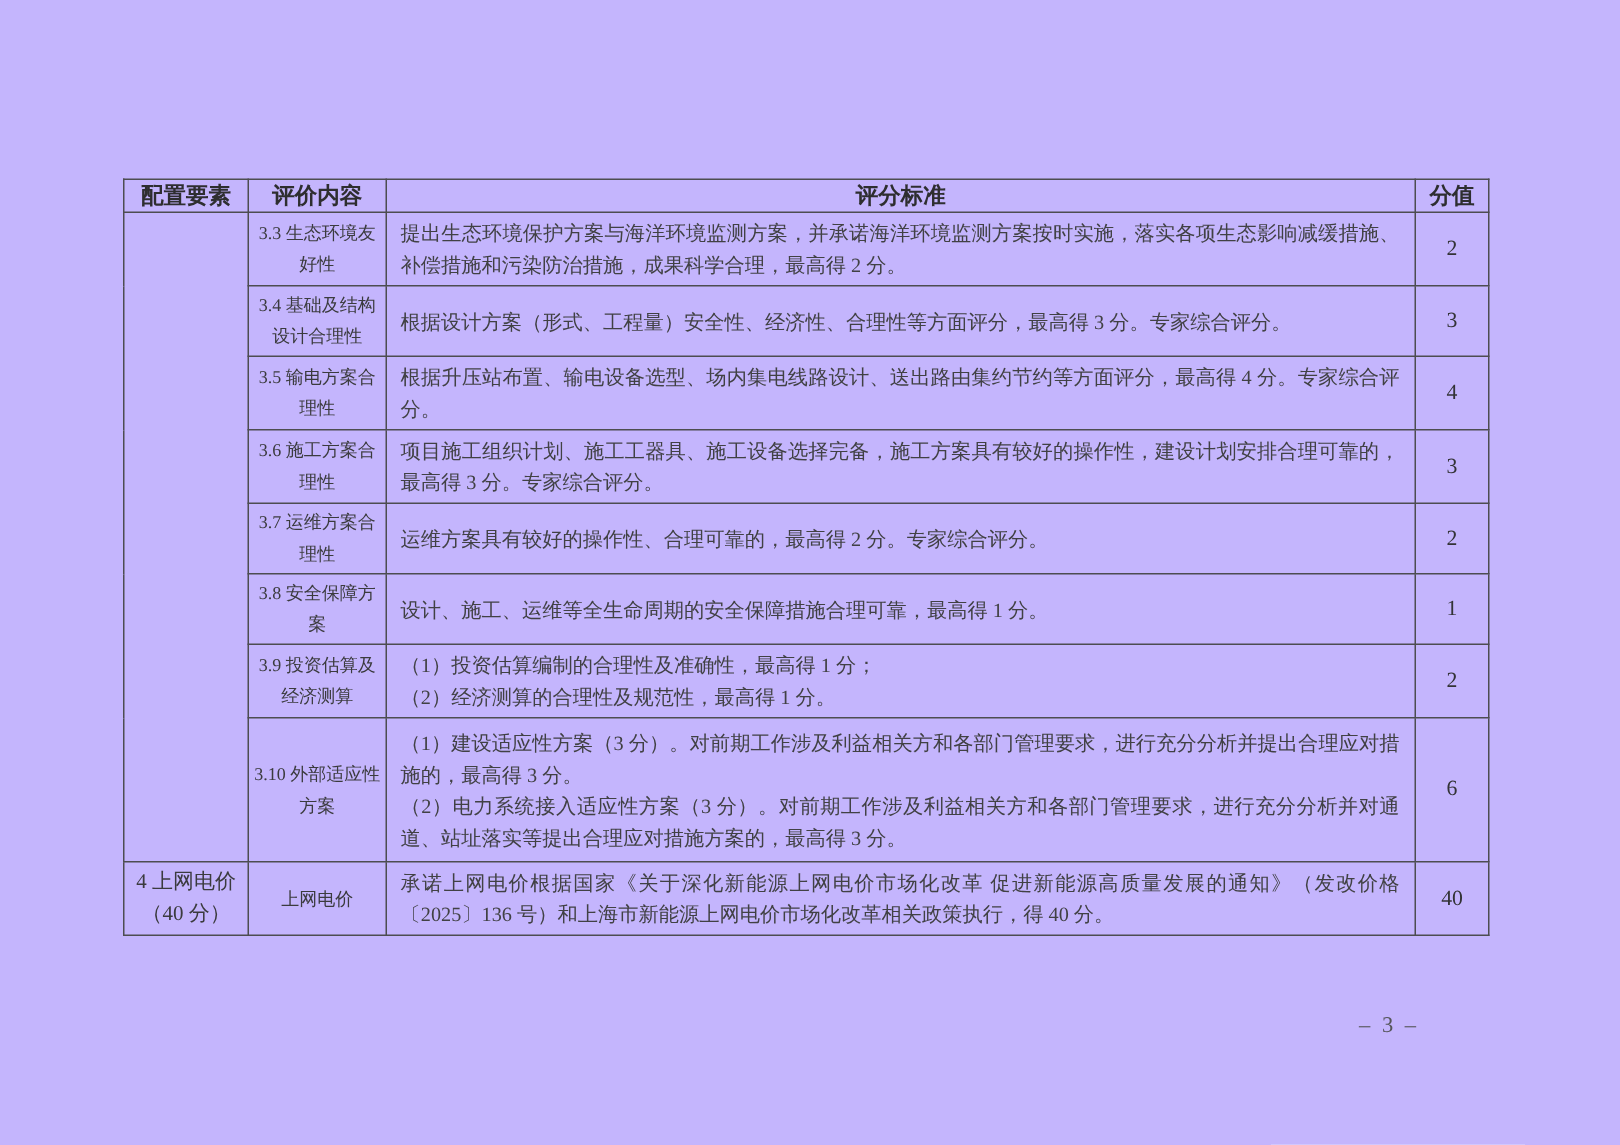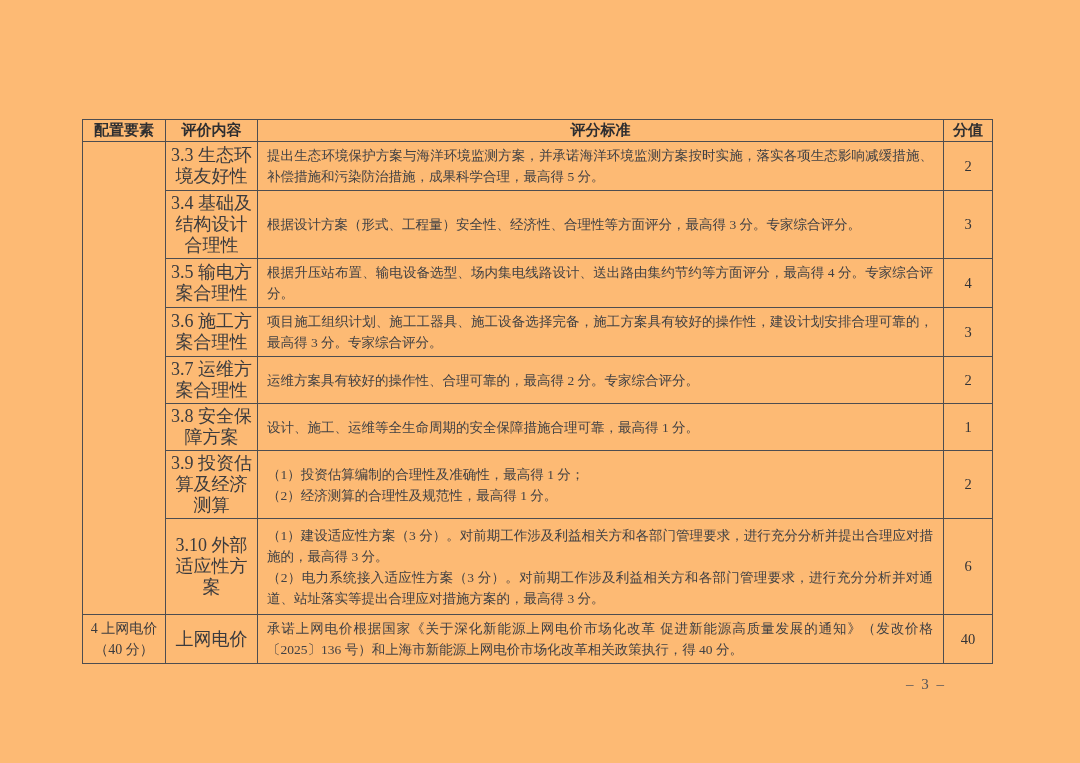--- a/index.html
+++ b/index.html
@@ -11,21 +11,21 @@
     height: 763px;
     background: #fdfdfc;
     position: relative;
     font-family: "Liberation Serif", "DejaVu Serif", serif;
     color: #414144;
     overflow: hidden;
   }
   .sheet {
     position: absolute;
     inset: 0;
-    background: #fdba74;
+    background: #c4b5fd;
     font-family: Liberation Serif, serif;
   }
   .score-table {
     position: absolute;
     left: 82px;
     top: 119px;
     width: 910px;
     border-collapse: collapse;
     table-layout: fixed;
   }
@@ -60,21 +60,21 @@
 
   td.element-cell {
     text-align: center;
     font-size: 14px;
     line-height: 21px;
     padding: 2px 3px;
     color: #3b3b3e;
   }
   td.content-cell {
     text-align: center;
-    font-size: 18px;
+    font-size: 12px;
     line-height: 21px;
     padding: 2px 3px;
     color: #3b3b3e;
   }
   td.criteria-cell {
     font-size: 13.5px;
     line-height: 21px;
     text-align: justify;
     padding: 3px 10px 3px 9px;
     color: #414144;
@@ -116,21 +116,21 @@
         <th>评价内容</th>
         <th>评分标准</th>
         <th>分值</th>
       </tr>
     </thead>
     <tbody>
       <tr>
         <td class="element-cell" rowspan="8"></td>
         <td class="content-cell">3.3 生态环境友好性</td>
         <td class="criteria-cell">
-          <div class="para">提出生态环境保护方案与海洋环境监测方案，并承诺海洋环境监测方案按时实施，落实各项生态影响减缓措施、补偿措施和污染防治措施，成果科学合理，最高得 5 分。</div>
+          <div class="para">提出生态环境保护方案与海洋环境监测方案，并承诺海洋环境监测方案按时实施，落实各项生态影响减缓措施、补偿措施和污染防治措施，成果科学合理，最高得 2 分。</div>
         </td>
         <td class="score-cell">2</td>
       </tr>
       <tr>
         <td class="content-cell">3.4 基础及结构设计合理性</td>
         <td class="criteria-cell">
           <div class="para">根据设计方案（形式、工程量）安全性、经济性、合理性等方面评分，最高得 3 分。专家综合评分。</div>
         </td>
         <td class="score-cell">3</td>
       </tr>

